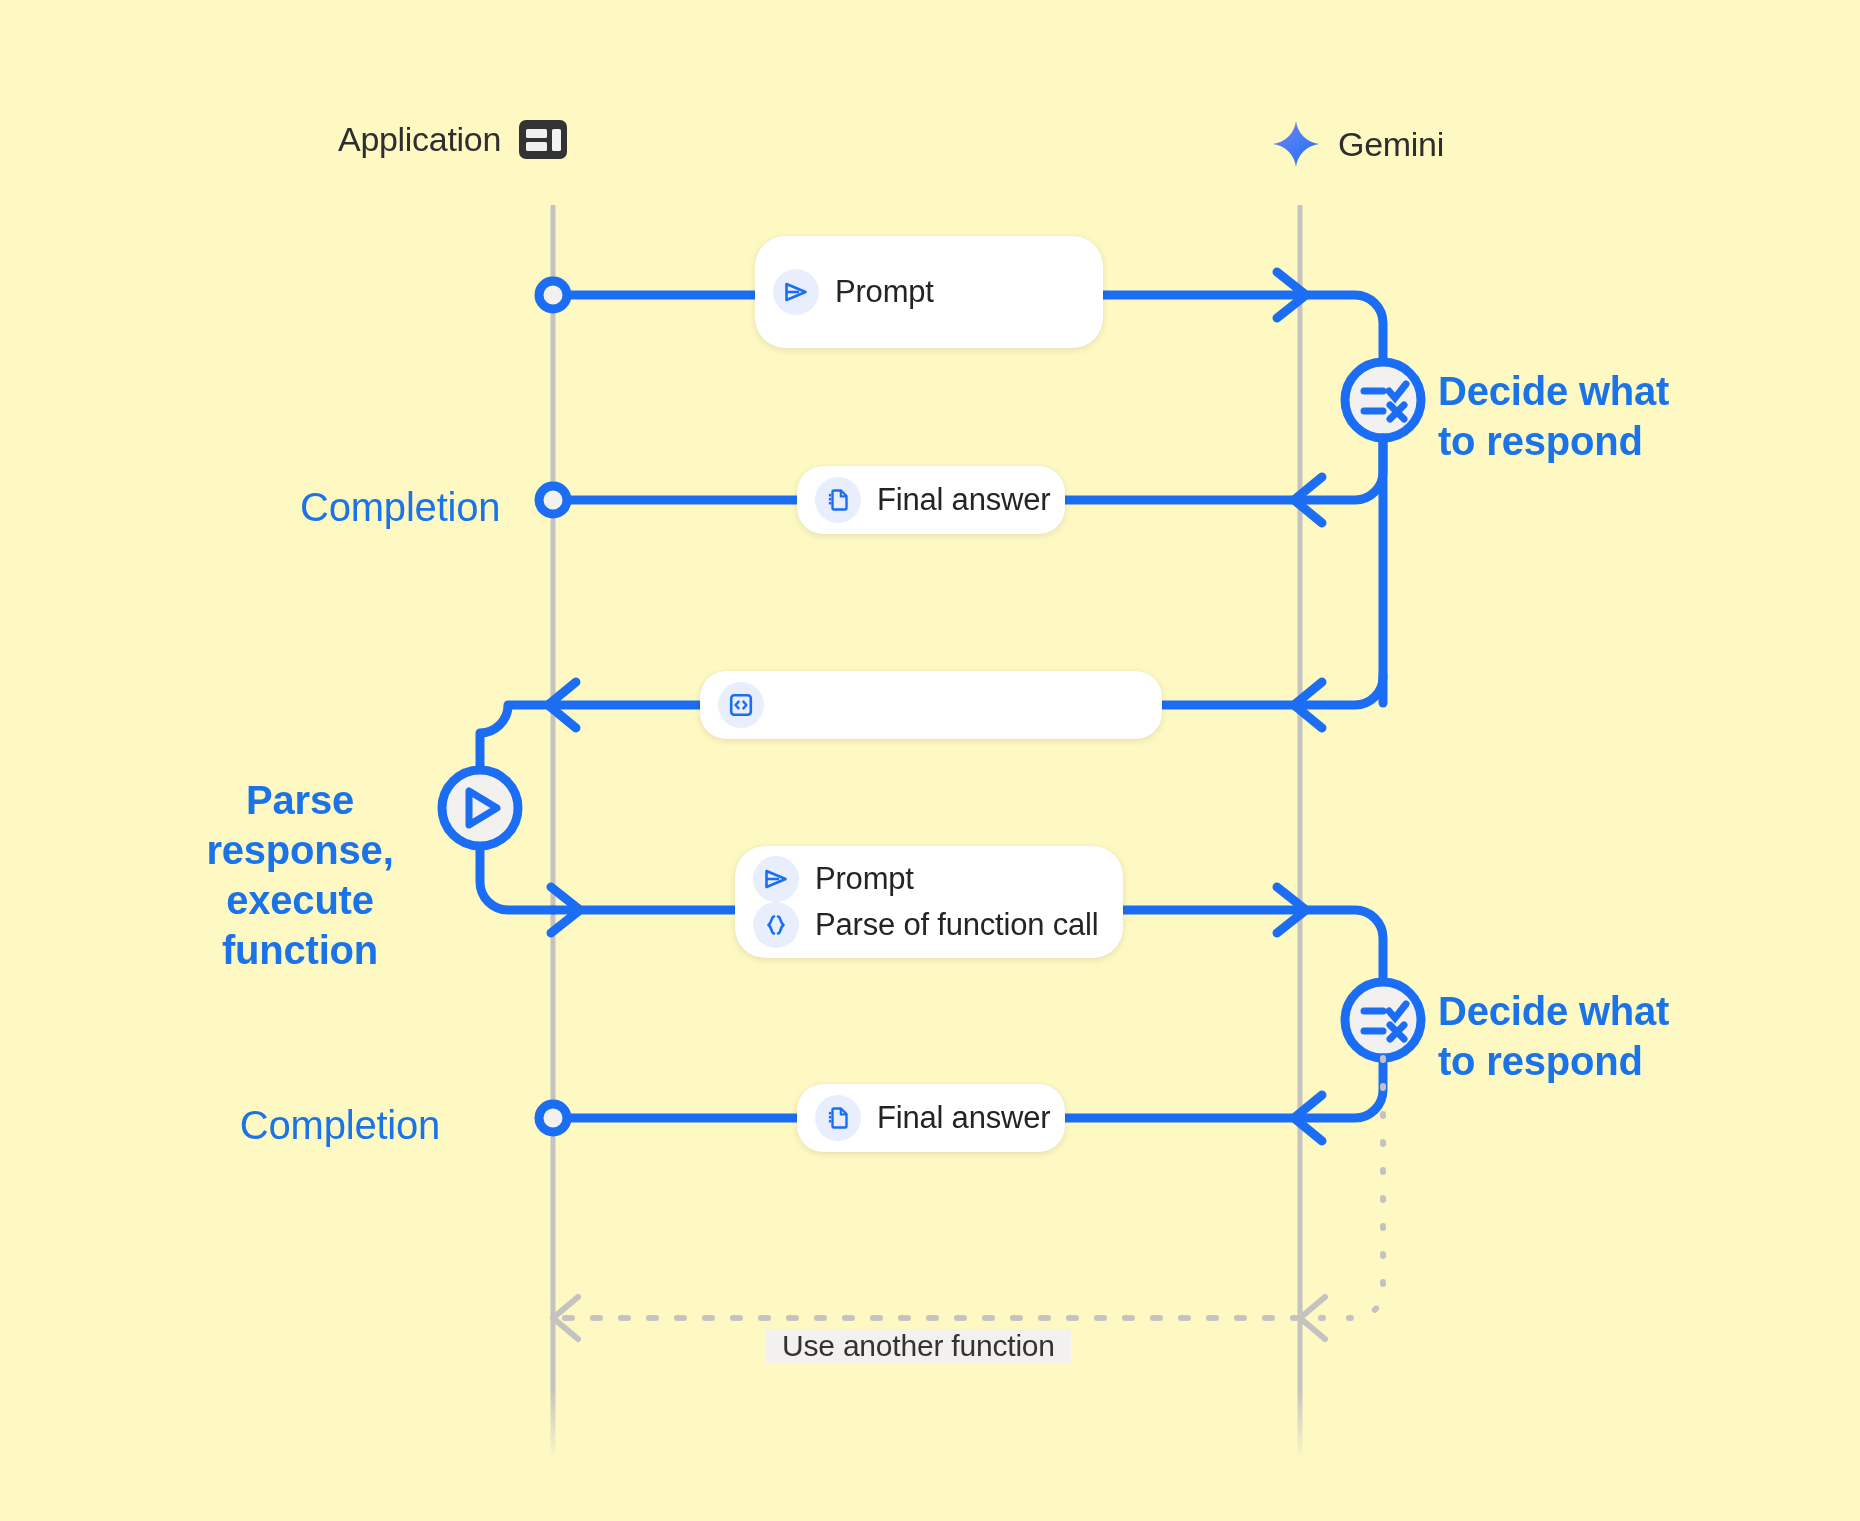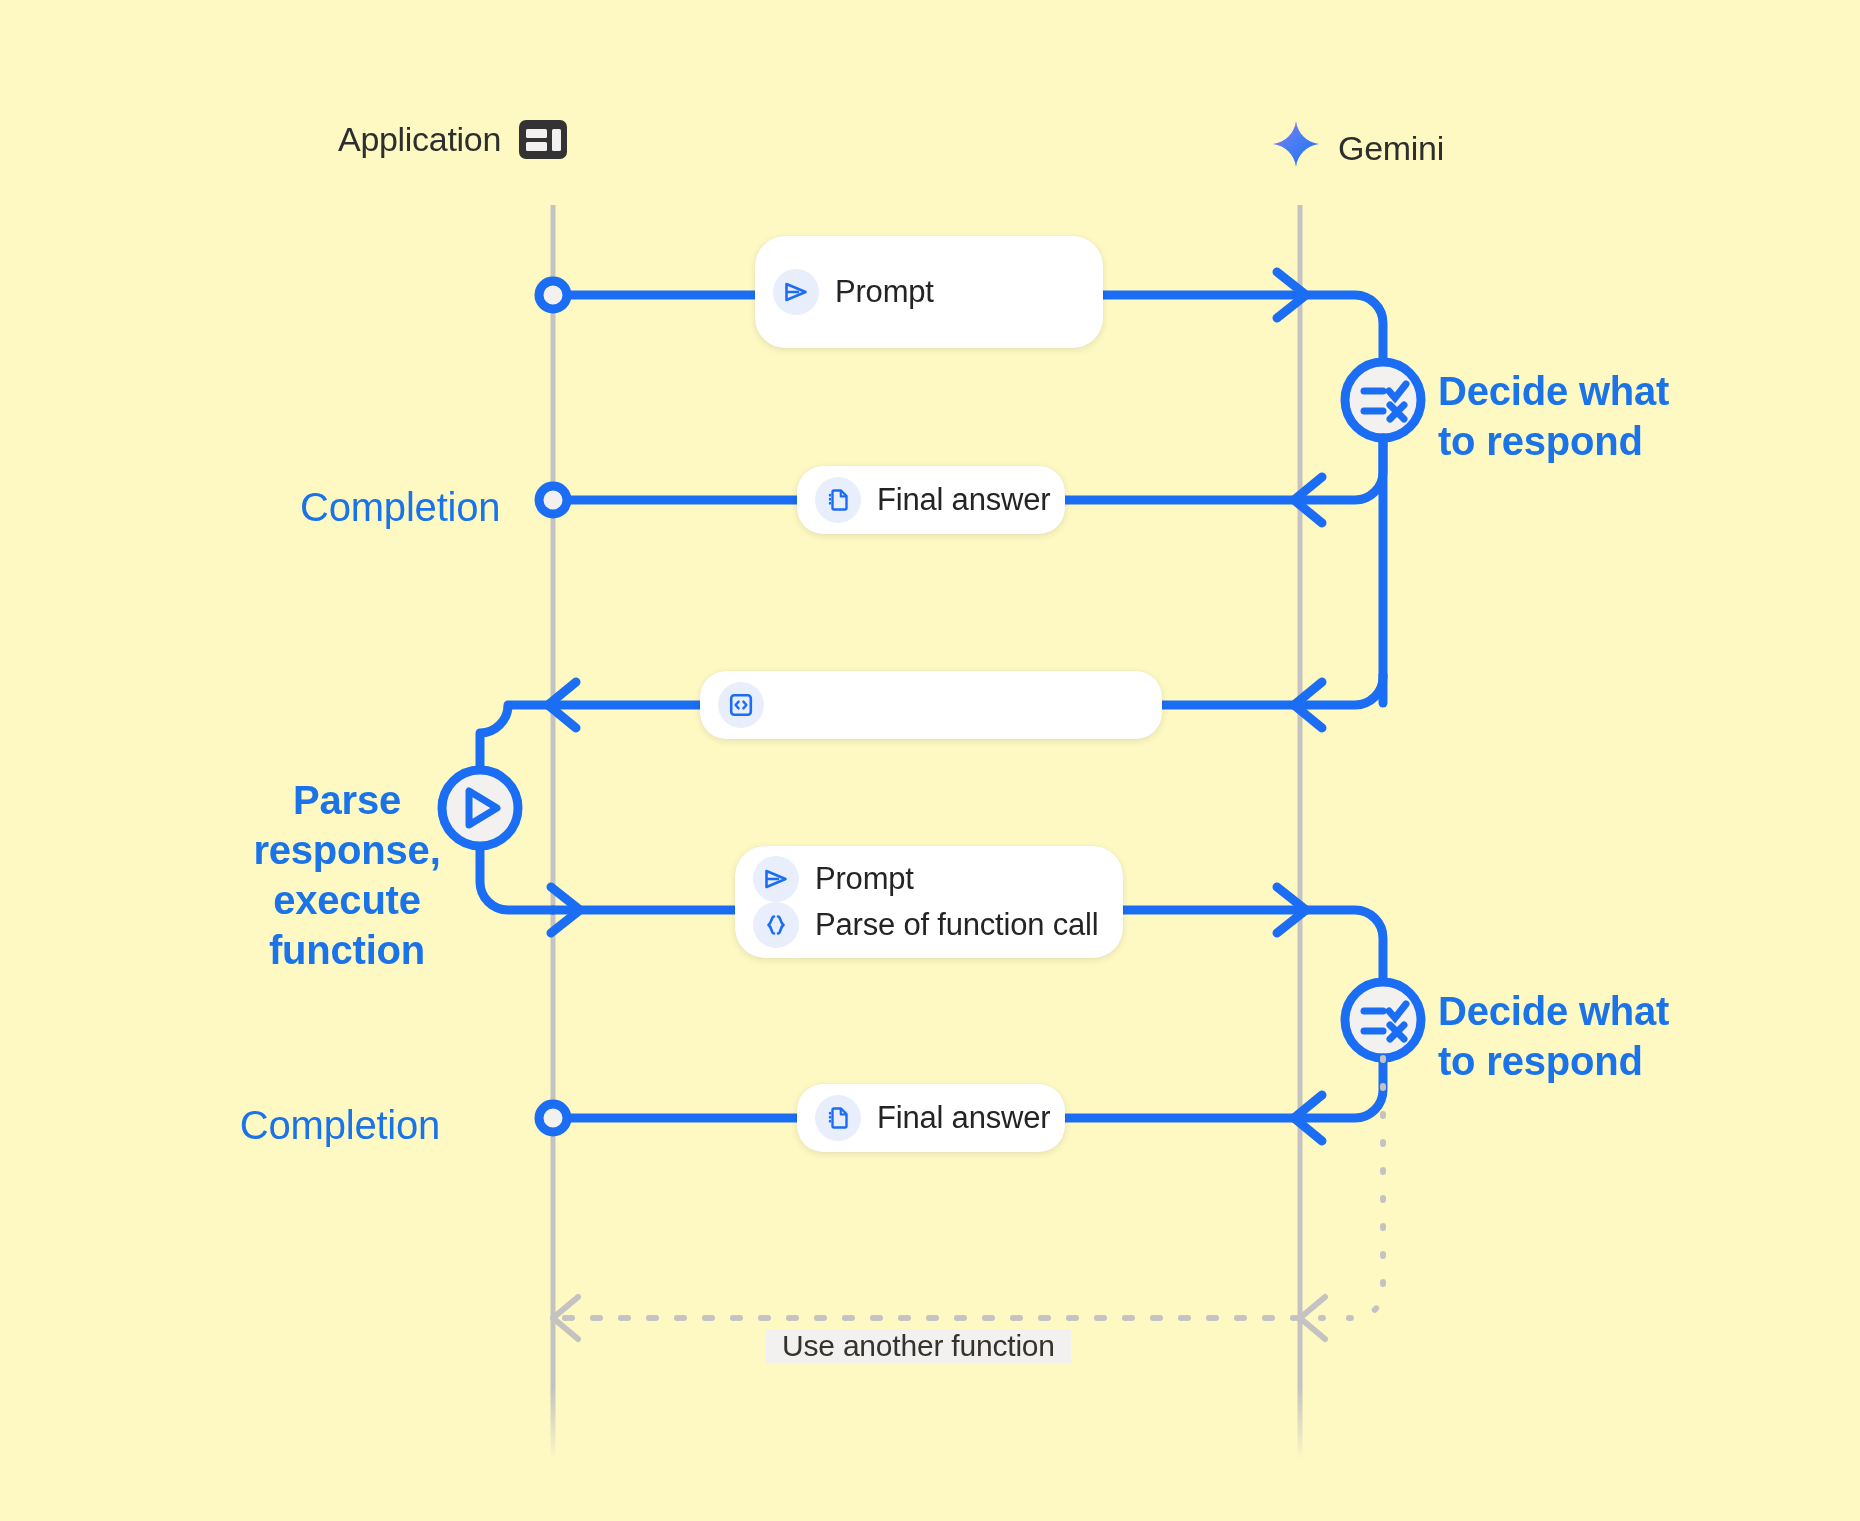--- a/index.html
+++ b/index.html
@@ -249,21 +249,21 @@
       <path d="M1325 1297 L1300 1318 L1325 1339"></path>
       <path d="M578 1297 L553 1318 L578 1339"></path>
     </g>
   </svg>
 
   <div class="actor" style="left:338px; top:120px;">
     <span class="actor-label">Application</span>
     <span class="app-icon"></span>
   </div>
 
-  <div class="actor" style="left:1272px; top:120px;align-items:flex-end;">
+  <div class="actor" style="left:1272px; top:120px;">
     <svg class="gem-icon" viewBox="0 0 48 48">
       <path d="M24 1 C25.4 13.2 34.8 22.6 47 24 C34.8 25.4 25.4 34.8 24 47 C22.6 34.8 13.2 25.4 1 24 C13.2 22.6 22.6 13.2 24 1 Z" fill="url(#gemgrad)"></path>
     </svg>
     <span class="actor-label">Gemini</span>
   </div>
 
   <div class="pill tall" style="left:755px; top:236px; width:348px; height:112px;">
     <div class="prow">
       <span class="badge">
         <svg width="26" height="26" viewBox="0 0 26 26">
@@ -331,21 +331,21 @@
     </div>
   </div>
 
   <div class="side-label left" style="left:300px; top:482px; width:200px;">Completion</div>
 
   <div class="side-label left" style="left:180px; top:1100px; width:320px;">Completion</div>
 
   <div class="side-label right bold" style="left:1438px; top:366px; width:260px;">Decide what
 to respond</div>
 
-  <div class="side-label left bold" style="left:180px; top:775px; width:240px;margin-left:47px;">Parse response,
+  <div class="side-label left bold" style="left:180px; top:775px; width:240px;">Parse response,
 execute function</div>
 
   <div class="side-label right bold" style="left:1438px; top:986px; width:260px;">Decide what
 to respond</div>
 
   <div class="loop-label" style="left:766px; top:1300px;margin-top:29px;">Use another function</div>
 
 </div>
 
 </body></html>

